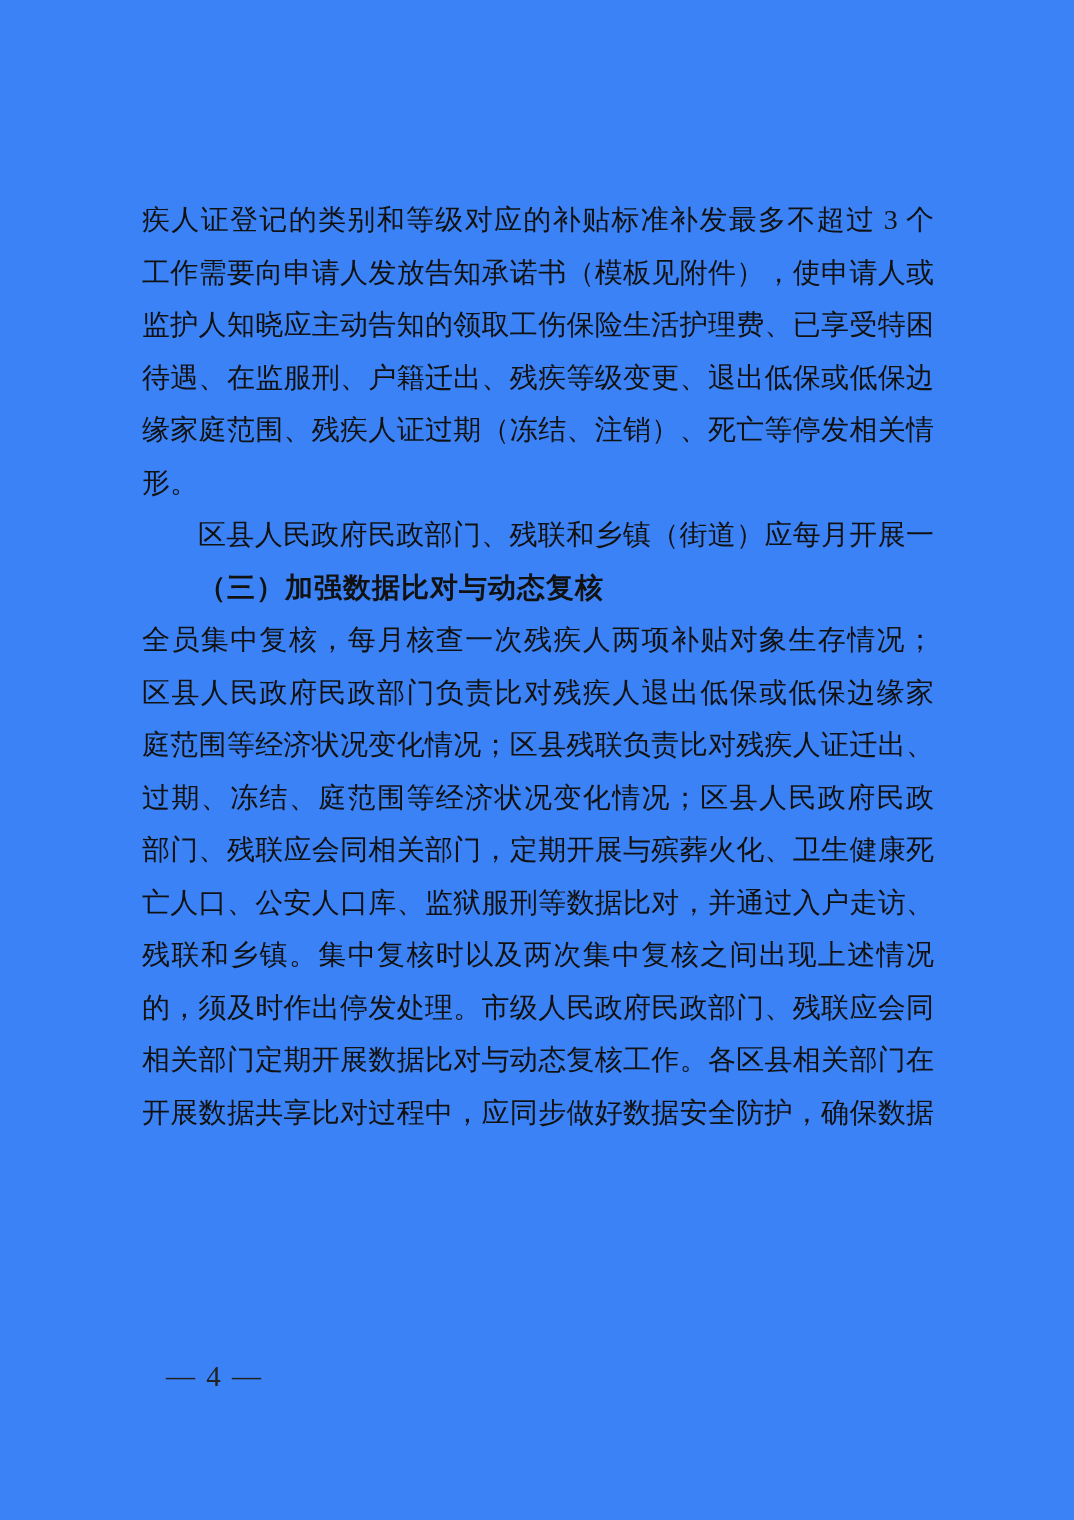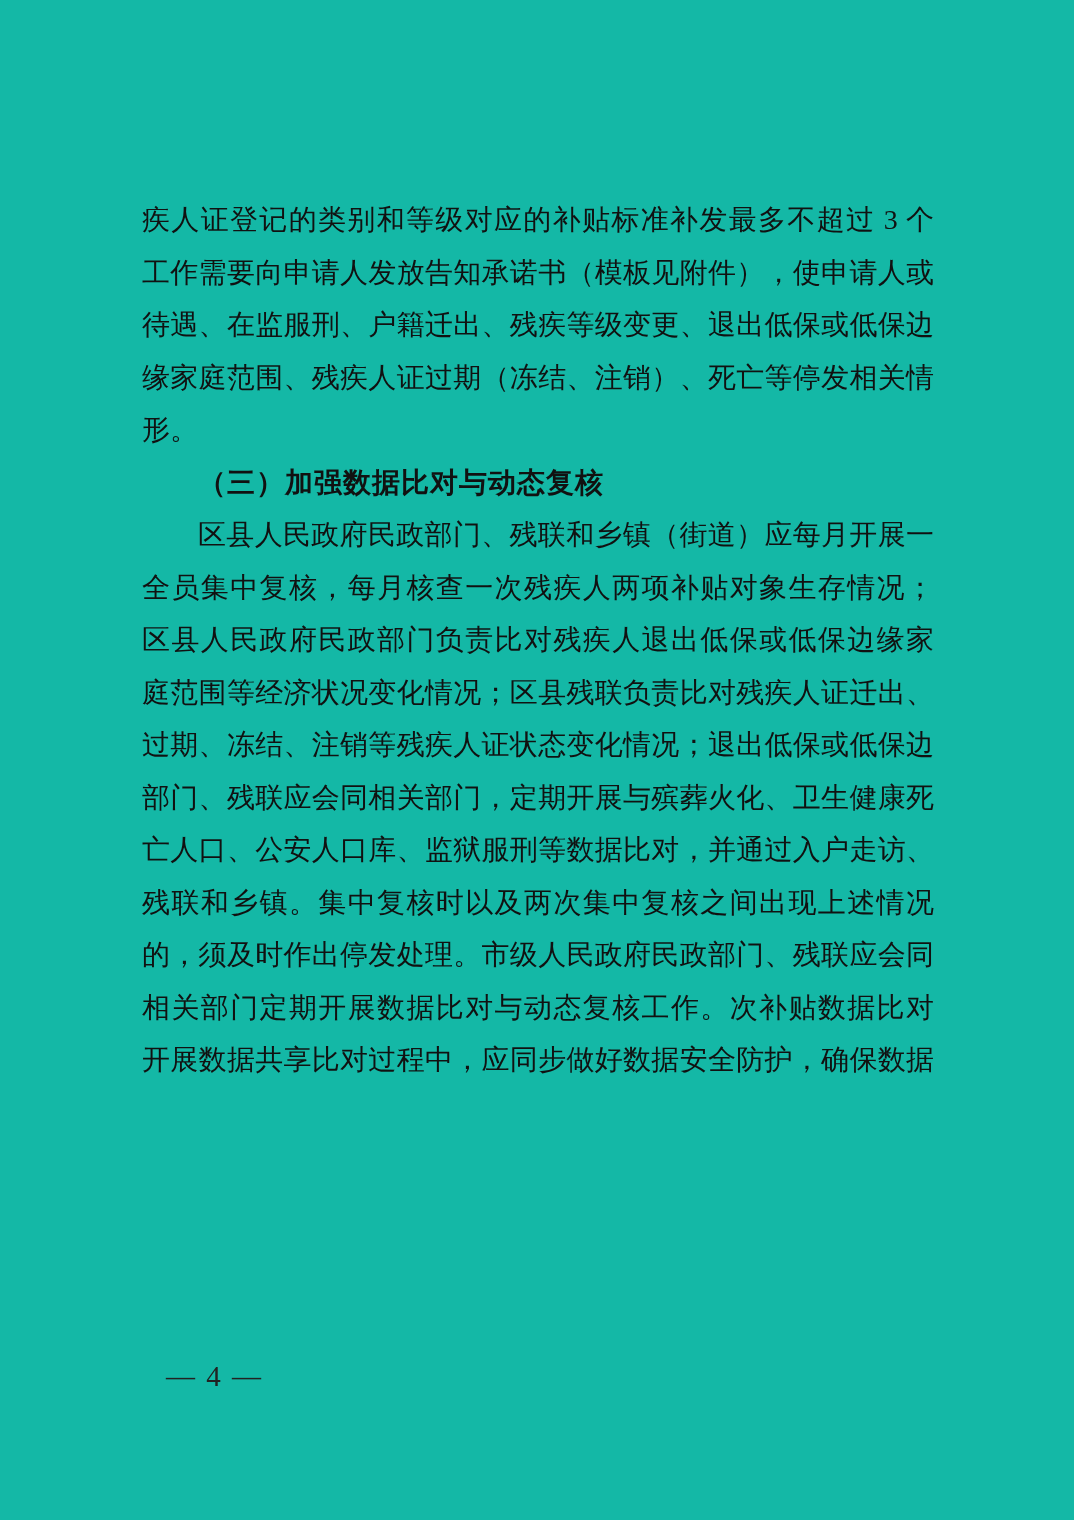--- a/index.html
+++ b/index.html
@@ -4,21 +4,21 @@
 <style>
   html, body {
     margin: 0;
     padding: 0;
     background: #ffffff;
   }
   .page {
     position: relative;
     width: 1074px;
     height: 1520px;
-    background: #14b8a6;
+    background: #3b82f6;
     overflow: hidden;
     font-family: "Liberation Serif", "DejaVu Serif", serif;
     color: #111111;
   }
   .doc-body {
     position: absolute;
     left: 142px;
     top: 194px;
     width: 792px;
   }
@@ -54,30 +54,31 @@
     letter-spacing: 2px;
   }
 </style>
 </head>
 <body>
 
 <div class="page">
   <div class="doc-body">
     <div class="line justify">疾人证登记的类别和等级对应的补贴标准补发最多不超过 3 个</div>
     <div class="line justify">工作需要向申请人发放告知承诺书（模板见附件），使申请人或</div>
+    <div class="line justify">监护人知晓应主动告知的领取工伤保险生活护理费、已享受特困</div>
     <div class="line justify">待遇、在监服刑、户籍迁出、残疾等级变更、退出低保或低保边</div>
     <div class="line justify">缘家庭范围、残疾人证过期（冻结、注销）、死亡等停发相关情</div>
     <div class="line">形。</div>
+    <div class="line justify indent">区县人民政府民政部门、残联和乡镇（街道）应每月开展一</div>
     <div class="line heading">（三）加强数据比对与动态复核</div>
-    <div class="line justify indent">区县人民政府民政部门、残联和乡镇（街道）应每月开展一</div>
     <div class="line justify">全员集中复核，每月核查一次残疾人两项补贴对象生存情况；</div>
     <div class="line justify">区县人民政府民政部门负责比对残疾人退出低保或低保边缘家</div>
     <div class="line justify">庭范围等经济状况变化情况；区县残联负责比对残疾人证迁出、</div>
-    <div class="line justify">过期、冻结、注销等残疾人证状态变化情况；退出低保或低保边</div>
+    <div class="line justify">过期、冻结、庭范围等经济状况变化情况；区县人民政府民政</div>
     <div class="line justify">部门、残联应会同相关部门，定期开展与殡葬火化、卫生健康死</div>
     <div class="line justify">亡人口、公安人口库、监狱服刑等数据比对，并通过入户走访、</div>
     <div class="line justify">残联和乡镇。集中复核时以及两次集中复核之间出现上述情况</div>
     <div class="line justify">的，须及时作出停发处理。市级人民政府民政部门、残联应会同</div>
-    <div class="line justify">相关部门定期开展数据比对与动态复核工作。次补贴数据比对</div>
+    <div class="line justify">相关部门定期开展数据比对与动态复核工作。各区县相关部门在</div>
     <div class="line justify">开展数据共享比对过程中，应同步做好数据安全防护，确保数据</div>
   </div>
   <div class="footer">— 4 —</div>
 </div>
 
 </body></html>

